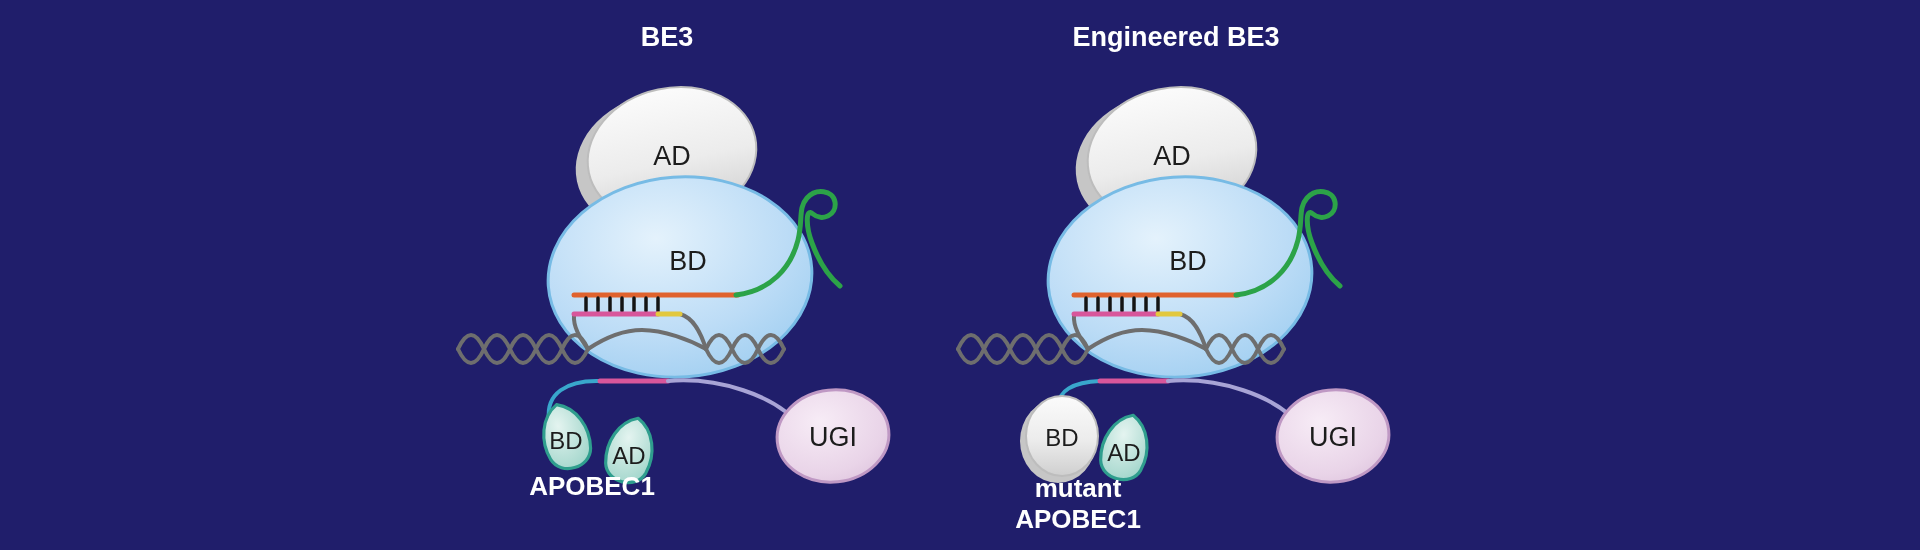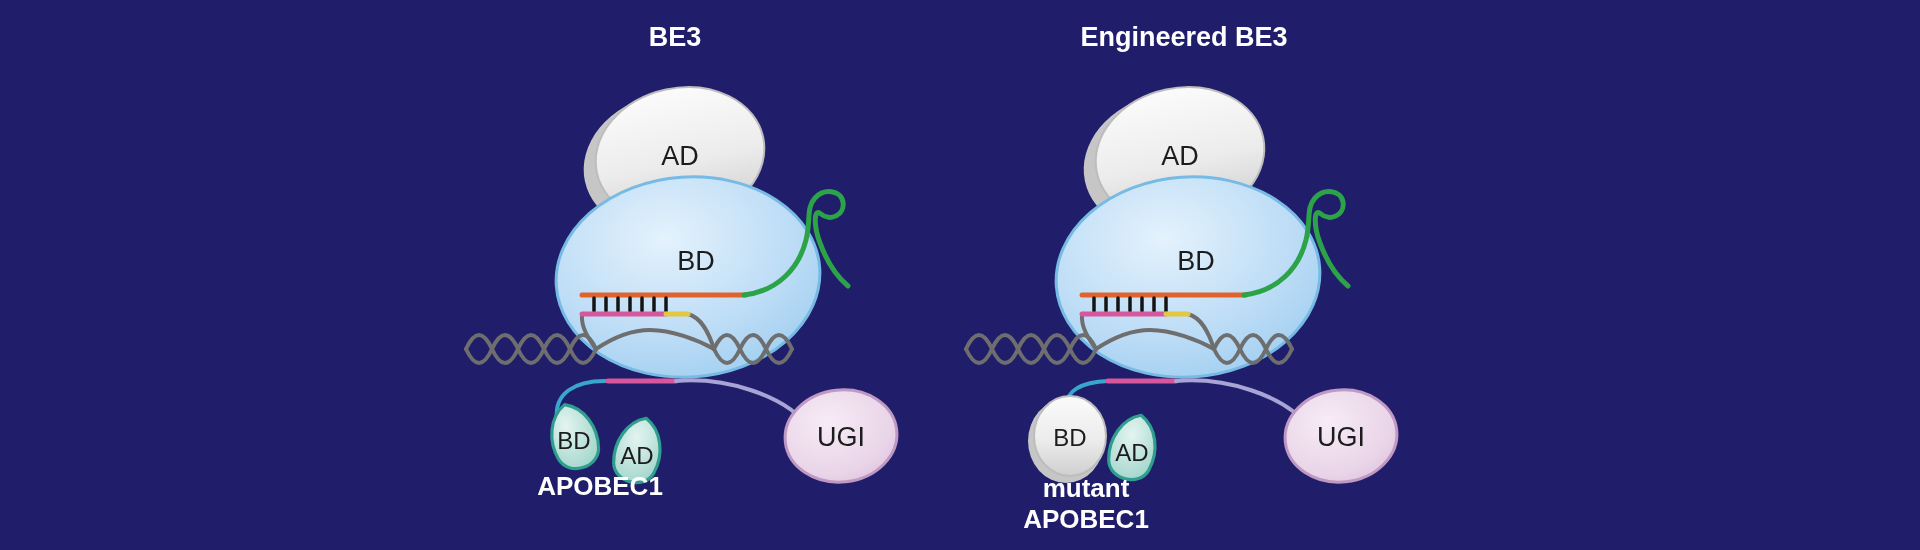--- a/index.html
+++ b/index.html
@@ -1,16 +1,16 @@
 <!DOCTYPE html>
 <html><head>
 <meta charset="utf-8">
 <style>
   html,body{margin:0;padding:0;background:#201e6b;}
-  .stage{width:1904px;height:550px;overflow:hidden;padding-left:8px;}
+  .stage{width:1904px;height:550px;overflow:hidden;}
   svg{display:block;}
   .title{font:700 27px "Liberation Sans", sans-serif;text-anchor:middle;}
   .dlabel{font:400 27px "Liberation Sans", sans-serif;text-anchor:middle;}
   .slabel{font:400 24px "Liberation Sans", sans-serif;text-anchor:middle;}
   .wlabel{font:700 26px "Liberation Sans", sans-serif;text-anchor:middle;}
 </style>
 </head>
 <body>
 
 <div class="stage">

